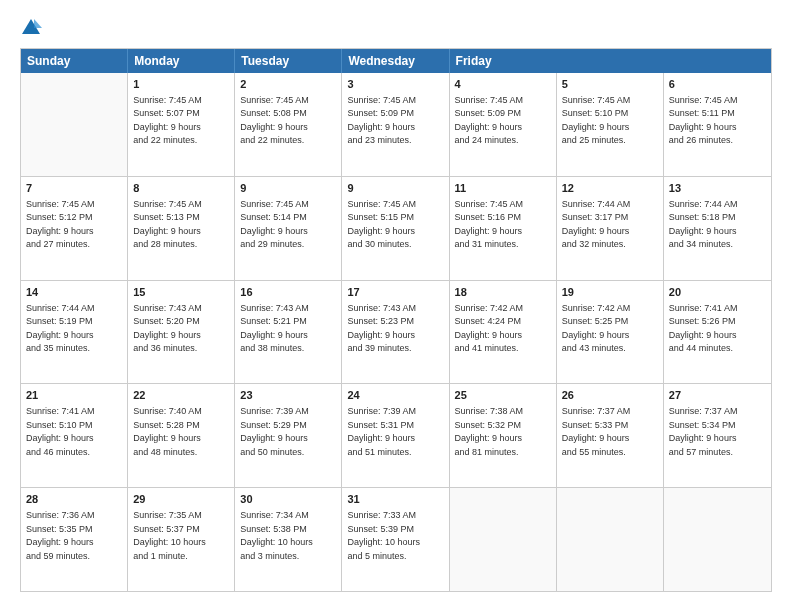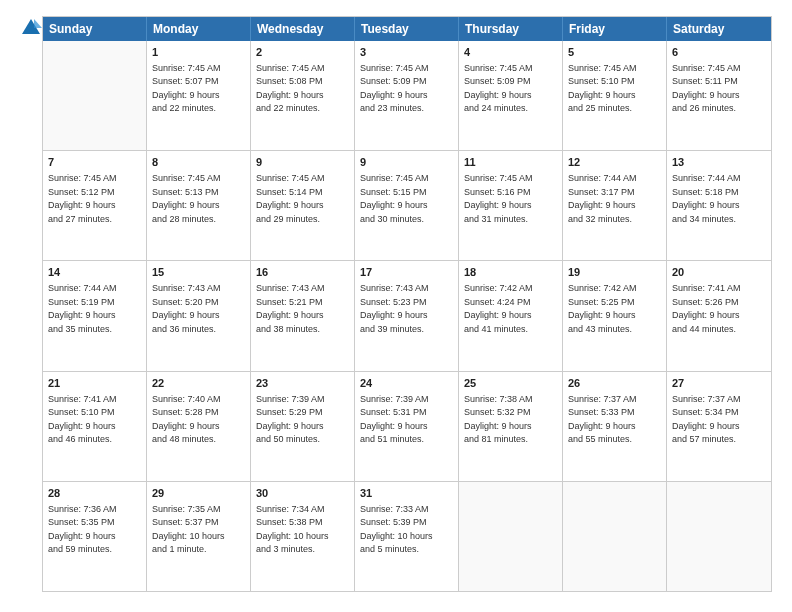--- a/index.html
+++ b/index.html
@@ -8,21 +8,21 @@
       height: 612px;
       font-family: Arial, Helvetica, sans-serif;
       background: #fff;
       overflow: hidden;
     }
     .page {
       width: 792px;
       height: 612px;
       padding: 16px 20px 20px 20px;
       display: flex;
-      flex-direction: row;
+      flex-direction: column;
     }
     .header {
       display: flex;
       justify-content: space-between;
       align-items: flex-start;
       margin-bottom: 10px;
     }
     .logo {
       display: flex;
       align-items: center;
@@ -144,25 +144,23 @@
     <div class="title-block">
       <div class="title-month"></div>
       <div class="title-location"></div>
     </div>
   </div>
 
   <div class="calendar">
     <div class="cal-header-row">
     <div class="cal-header-cell">Sunday</div>
         <div class="cal-header-cell">Monday</div>
+        <div class="cal-header-cell">Tuesday</div>
         <div class="cal-header-cell">Wednesday</div>
-        <div class="cal-header-cell">Tuesday</div>
-        <div class="cal-header-cell">Thursday</div>
         <div class="cal-header-cell">Friday</div>
-        <div class="cal-header-cell">Saturday</div>
       </div>
     <div class="cal-body">
     <div class="cal-row">
           <div class="cal-cell empty"></div>
           <div class="cal-cell">
             <span class="day-num">1</span>
             <div class="cell-text">Sunrise: 7:45 AM</div>
             <div class="cell-text">Sunset: 5:07 PM</div>
             <div class="cell-text">Daylight: 9 hours</div>
             <div class="cell-text">and 22 minutes.</div>

